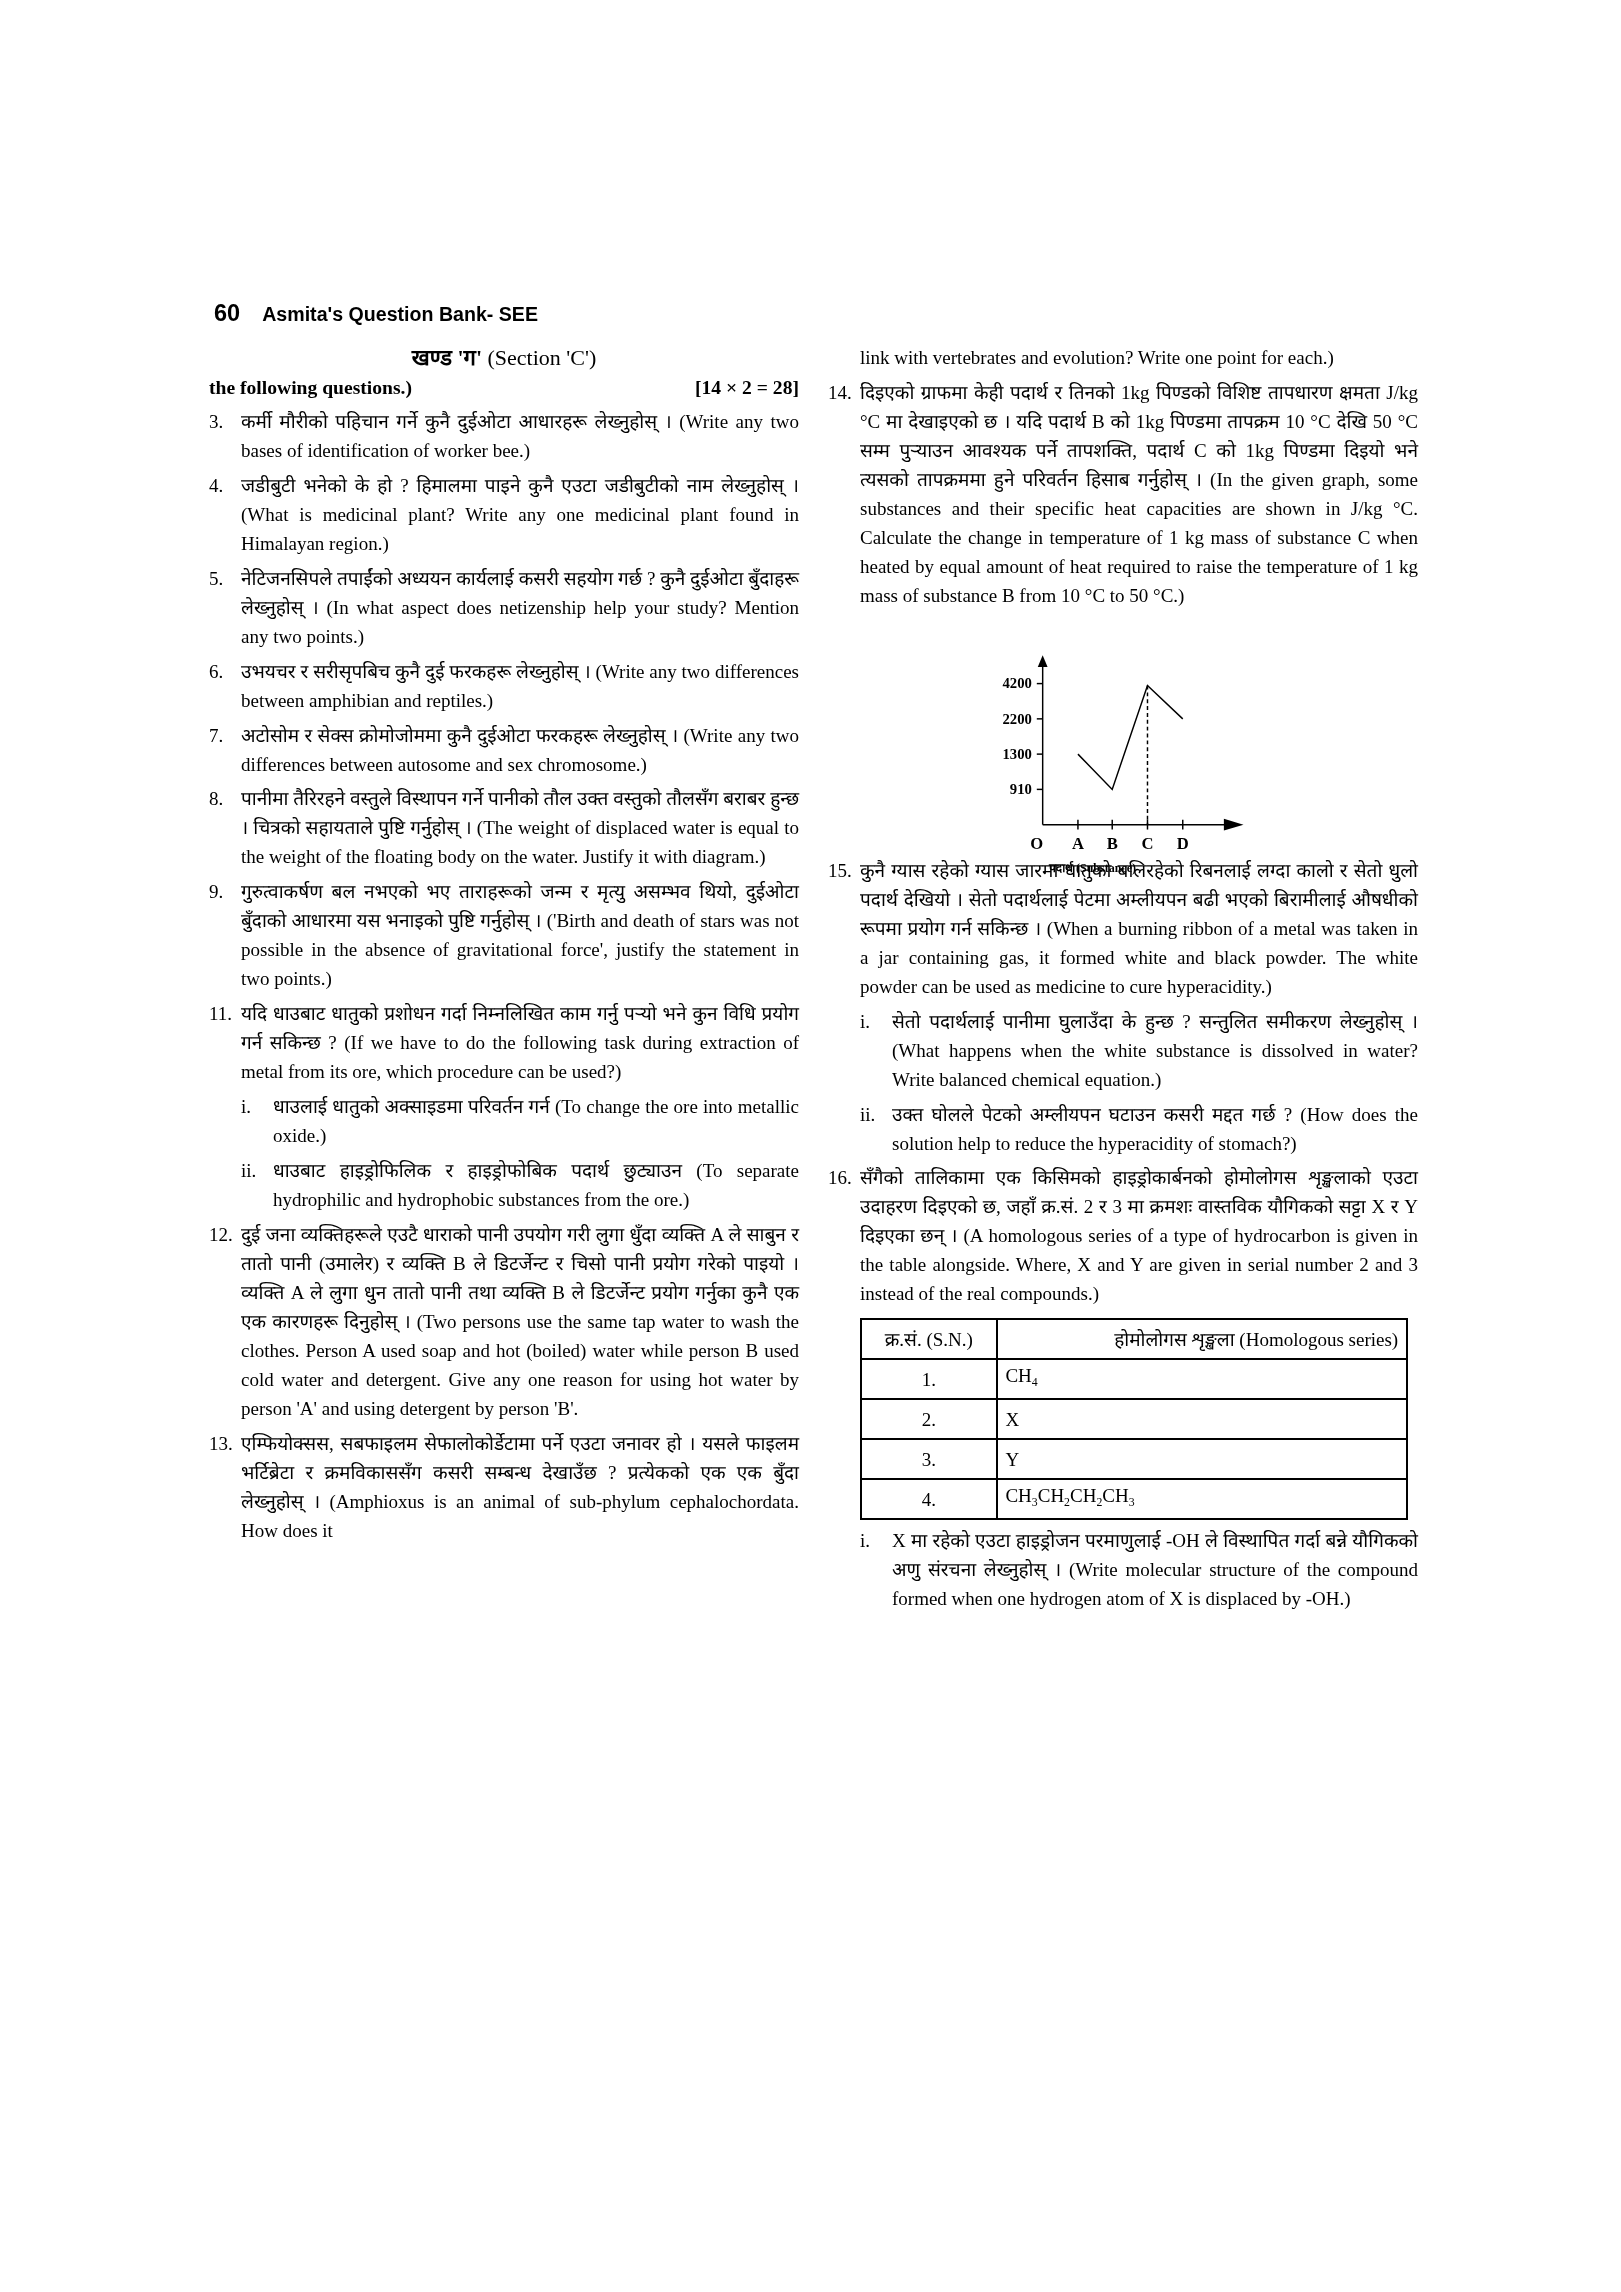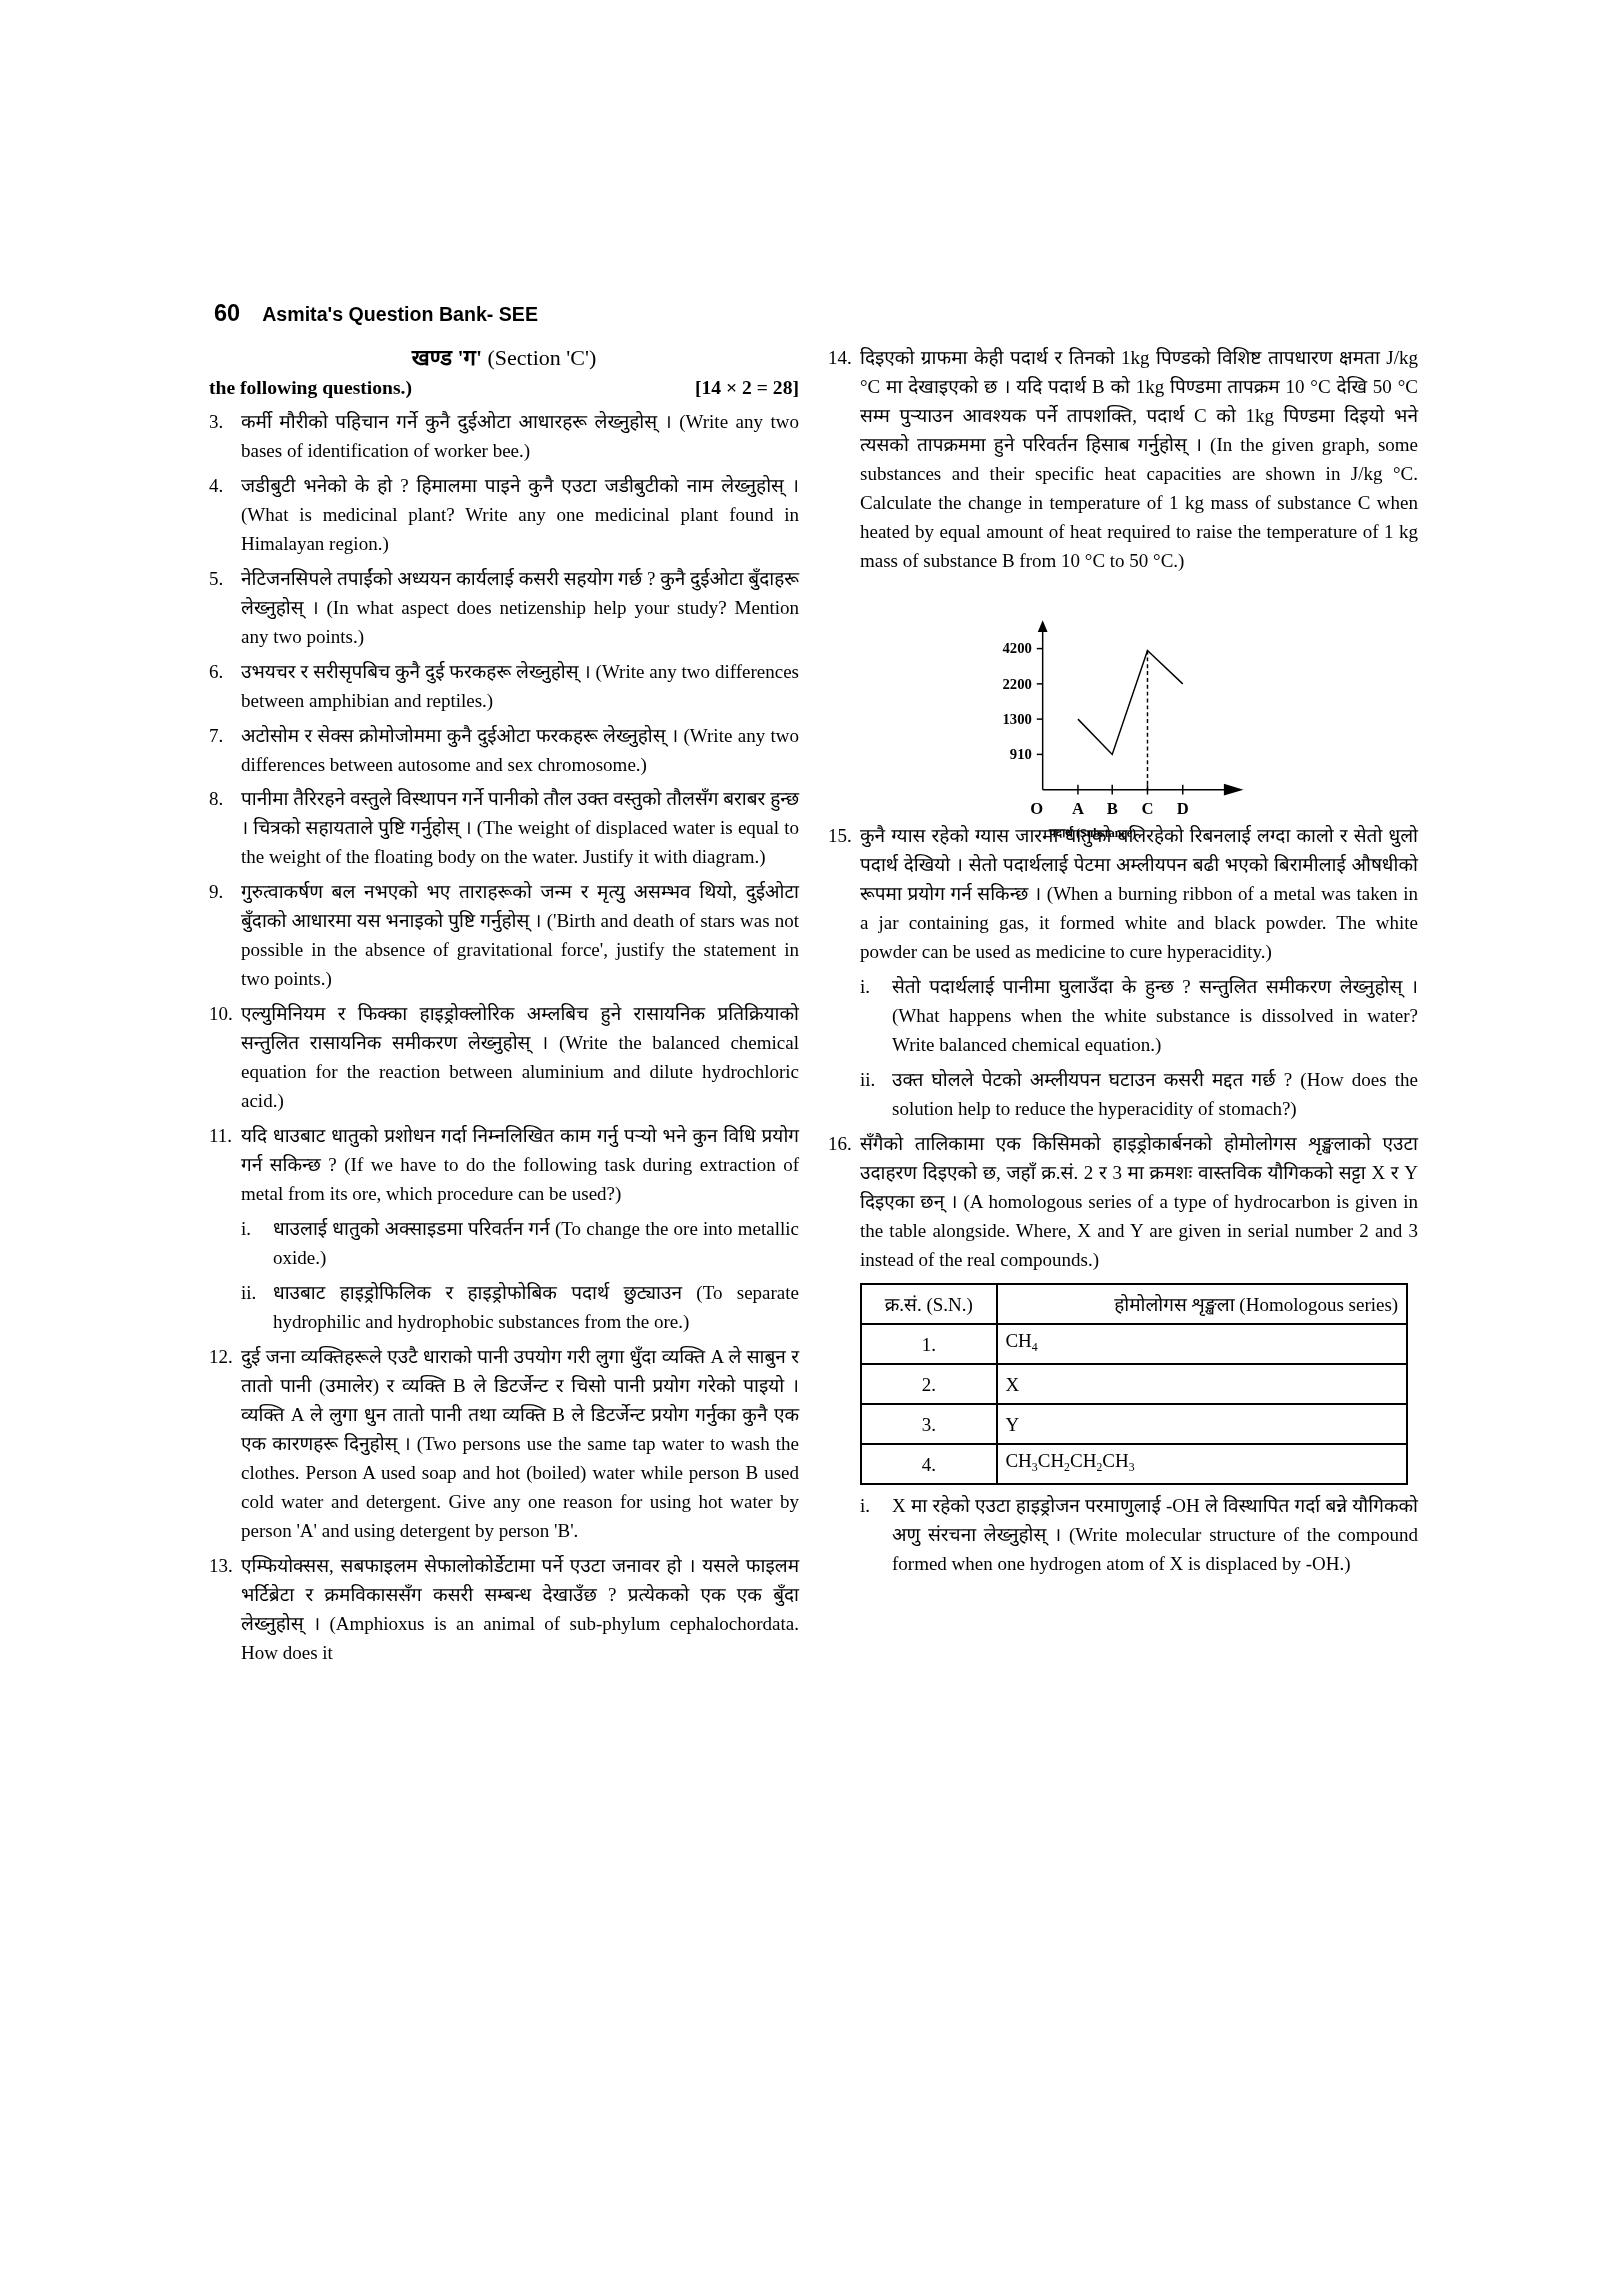--- a/index.html
+++ b/index.html
@@ -72,24 +72,20 @@
     </div>
   <div class="q">
       <span class="qn">8.</span>
       <span class="qt">पानीमा तैरिरहने वस्तुले विस्थापन गर्ने पानीको तौल उक्त वस्तुको तौलसँग बराबर हुन्छ । चित्रको सहायताले पुष्टि गर्नुहोस् । (The weight of displaced water is equal to the weight of the floating body on the water. Justify it with diagram.)</span>
     </div>
   <div class="q">
       <span class="qn">9.</span>
       <span class="qt">गुरुत्वाकर्षण बल नभएको भए ताराहरूको जन्म र मृत्यु असम्भव थियो, दुईओटा बुँदाको आधारमा यस भनाइको पुष्टि गर्नुहोस् । ('Birth and death of stars was not possible in the absence of gravitational force', justify the statement in two points.)</span>
     </div>
   <div class="q">
-      <span class="qn">10.</span>
-      <span class="qt">एल्युमिनियम र फिक्का हाइड्रोक्लोरिक अम्लबिच हुने रासायनिक प्रतिक्रियाको सन्तुलित रासायनिक समीकरण लेख्नुहोस् । (Write the balanced chemical equation for the reaction between aluminium and dilute hydrochloric acid.)</span>
-    </div>
-  <div class="q">
       <span class="qn">11.</span>
       <span class="qt">यदि धाउबाट धातुको प्रशोधन गर्दा निम्नलिखित काम गर्नु पर्‍यो भने कुन विधि प्रयोग गर्न सकिन्छ ? (If we have to do the following task during extraction of metal from its ore, which procedure can be used?)</span>
     </div>
   <div class="sub">
       <span class="sn">i.</span>
       <span class="st">धाउलाई धातुको अक्साइडमा परिवर्तन गर्न (To change the ore into metallic oxide.)</span>
     </div>
   <div class="sub">
       <span class="sn">ii.</span>
       <span class="st">धाउबाट हाइड्रोफिलिक र हाइड्रोफोबिक पदार्थ छुट्याउन (To separate hydrophilic and hydrophobic substances from the ore.)</span>
@@ -98,20 +94,21 @@
       <span class="qn">12.</span>
       <span class="qt">दुई जना व्यक्तिहरूले एउटै धाराको पानी उपयोग गरी लुगा धुँदा व्यक्ति A ले साबुन र तातो पानी (उमालेर) र व्यक्ति B ले डिटर्जेन्ट र चिसो पानी प्रयोग गरेको पाइयो । व्यक्ति A ले लुगा धुन तातो पानी तथा व्यक्ति B ले डिटर्जेन्ट प्रयोग गर्नुका कुनै एक एक कारणहरू दिनुहोस् । (Two persons use the same tap water to wash the clothes. Person A used soap and hot (boiled) water while person B used cold water and detergent. Give any one reason for using hot water by person 'A' and using detergent by person 'B'.</span>
     </div>
   <div class="q">
       <span class="qn">13.</span>
       <span class="qt">एम्फियोक्सस, सबफाइलम सेफालोकोर्डेटामा पर्ने एउटा जनावर हो । यसले फाइलम भर्टिब्रेटा र क्रमविकाससँग कसरी सम्बन्ध देखाउँछ ? प्रत्येकको एक एक बुँदा लेख्नुहोस् । (Amphioxus is an animal of sub-phylum cephalochordata. How does it</span>
     </div>
 </div>
 
 <div class="col right">
+  <div class="cont">link with vertebrates and evolution? Write one point for each.)</div>
   <div class="q">
       <span class="qn">14.</span>
       <span class="qt">दिइएको ग्राफमा केही पदार्थ र तिनको 1kg पिण्डको विशिष्ट तापधारण क्षमता J/kg °C मा देखाइएको छ । यदि पदार्थ B को 1kg पिण्डमा तापक्रम 10 °C देखि 50 °C सम्म पुर्‍याउन आवश्यक पर्ने तापशक्ति, पदार्थ C को 1kg पिण्डमा दिइयो भने त्यसको तापक्रममा हुने परिवर्तन हिसाब गर्नुहोस् । (In the given graph, some substances and their specific heat capacities are shown in J/kg °C. Calculate the change in temperature of 1 kg mass of substance C when heated by equal amount of heat required to raise the temperature of 1 kg mass of substance B from 10 °C to 50 °C.)</span>
     </div>
 
   <div class="graph">
     <svg width="590" height="240" viewBox="0 0 602 245" style="font-size:19.5px">
 
       <g stroke="#000" stroke-width="1.5" fill="none">
         <line x1="219" y1="213" x2="219" y2="48"></line>

